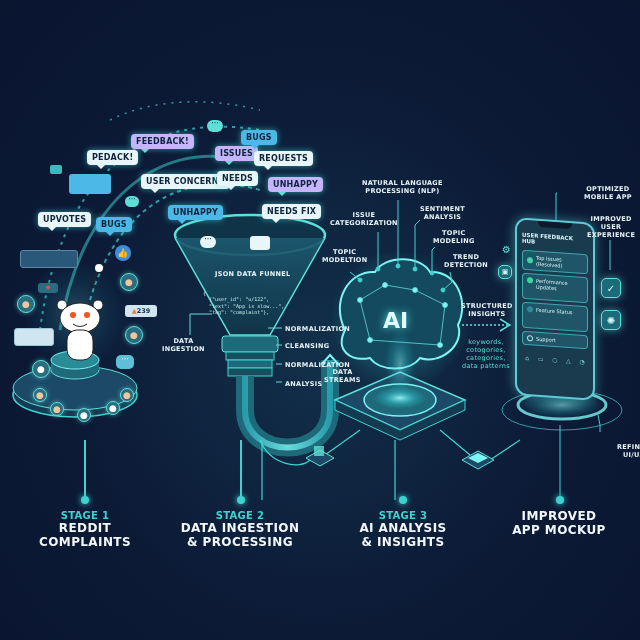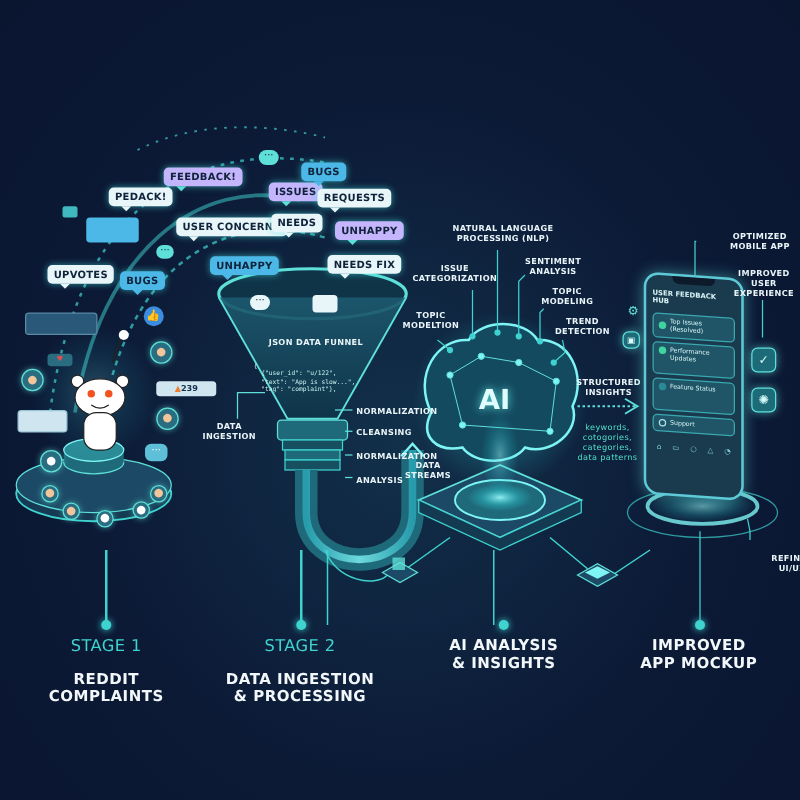--- a/index.html
+++ b/index.html
@@ -50,24 +50,24 @@
   }
   .label.left { text-align: left; }
 
   .stage {
     position: absolute;
     text-align: center;
     width: 150px;
   }
   .stage .num {
     color: #3fd3d0;
-    font-weight: normal;
-    font-size: 13px;
+    font-weight: bold;
+    font-size: 10px;
     letter-spacing: 0.3px;
-    margin-bottom: 12px;
+    margin-bottom: 1px;
   }
   .stage .title {
     color: #f2f7fa;
     font-weight: bold;
     font-size: 12px;
     line-height: 1.15;
     letter-spacing: 0.4px;
   }
   .stem {
     position: absolute;
@@ -287,21 +287,21 @@
 <div class="abs" style="left:125px;top:196px;width:14px;height:11px;background:#5ee0d8;border-radius:6px;font-size:8px;color:#10233a;text-align:center;line-height:8px;">···</div>
 <div class="abs" style="left:200px;top:236px;width:16px;height:12px;background:#e8f6fa;border-radius:6px;font-size:8px;color:#10233a;text-align:center;line-height:8px;">···</div>
 <div class="abs" style="left:250px;top:236px;width:20px;height:14px;background:#e8f6fa;border-radius:3px;"></div>
 <div class="abs" style="left:69px;top:174px;width:42px;height:20px;background:#4cb8e8;border-radius:3px;"></div>
 <div class="abs" style="left:50px;top:165px;width:12px;height:9px;background:#3fb8c0;border-radius:2px;"></div>
 
 <div class="abs" style="left:115px;top:245px;width:16px;height:16px;border-radius:50%;background:#3a8de0;color:#fff;font-size:9px;text-align:center;line-height:16px;">👍</div>
 
 <div class="abs" style="left:20px;top:250px;width:58px;height:18px;background:#2a5878;border:1px solid #5a8aa8;border-radius:3px;"></div>
 <div class="abs" style="left:14px;top:328px;width:40px;height:18px;background:#cfe6f0;border:1px solid #9bc6d6;border-radius:3px;"></div>
-<div class="abs" style="left:125px;top:305px;width:48px;height:12px;background:#cfe6f0;border-radius:3px;font-size:6.5px;font-weight:bold;color:#14304a;text-align:center;line-height:12px;">
+<div class="abs" style="left:125px;top:305px;width:32px;height:12px;background:#cfe6f0;border-radius:3px;font-size:6.5px;font-weight:bold;color:#14304a;text-align:center;line-height:12px;">
   <span style="color:#f08030;">▲</span><span>239</span>
 </div>
 <div class="abs" style="left:38px;top:283px;width:20px;height:10px;background:#2a6c80;border-radius:3px;font-size:6px;color:#e05050;text-align:center;line-height:10px;">♥</div>
 
 <div class="avatar" style="left:120px;top:273px;">●</div>
 <div class="avatar" style="left:17px;top:295px;">●</div>
 <div class="avatar" style="left:125px;top:326px;">●</div>
 <div class="avatar" style="left:32px;top:360px;color:#fff;">●</div>
 <div class="avatar" style="left:33px;top:388px;width:14px;height:14px;">●</div>
 <div class="avatar" style="left:50px;top:402px;width:14px;height:14px;">●</div>
@@ -398,19 +398,20 @@
   <div class="num">STAGE 1</div>
   <div class="title" style="white-space:pre;">REDDIT
 COMPLAINTS</div>
 </div>
 <div class="stage" style="left:165px;top:510px;">
   <div class="num">STAGE 2</div>
   <div class="title" style="white-space:pre;">DATA INGESTION
 &amp; PROCESSING</div>
 </div>
 <div class="stage" style="left:328px;top:510px;">
+  <div class="num">STAGE 3</div>
   <div class="title" style="white-space:pre;">AI ANALYSIS
 &amp; INSIGHTS</div>
 </div>
 <div class="stage" style="left:484px;top:510px;">
   <div class="title" style="white-space:pre;">IMPROVED
 APP MOCKUP</div>
 </div>
 
 </body></html>

